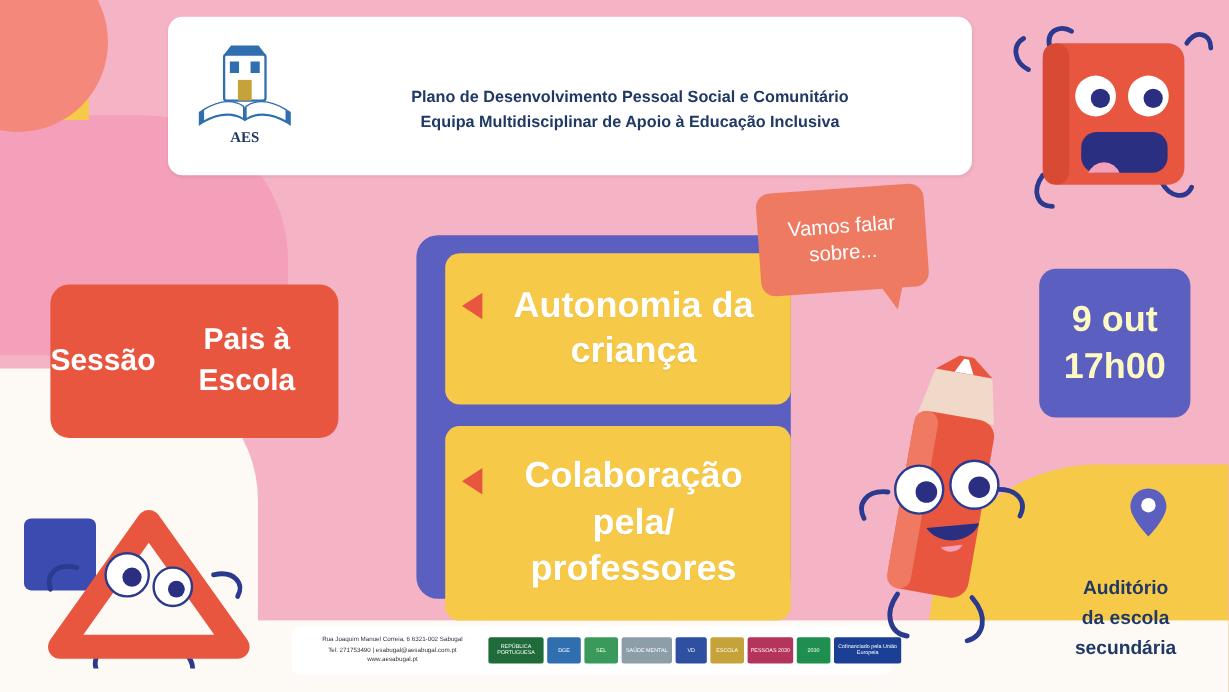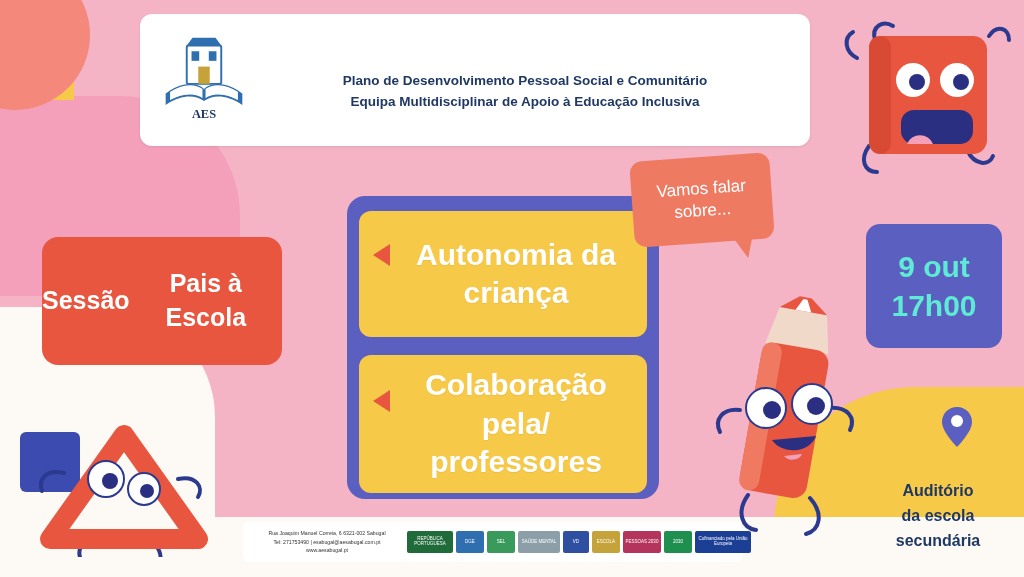--- a/index.html
+++ b/index.html
@@ -141,28 +141,29 @@
   }
   .topic-card {
     position: absolute;
     background: #f7c948;
     border-radius: 12px;
     display: flex;
     align-items: center;
     justify-content: center;
     text-align: center;
     box-sizing: border-box;
+    margin-left: 12px;
   }
   .topic-card-1 {
     left: 359px; top: 211px;
     width: 288px; height: 126px;
   }
   .topic-card-2 {
     left: 359px; top: 355px;
-    width: 288px; height: 138px;
+    width: 288px; height: 162px;
   }
   .topic-text {
     color: #ffffff;
     font-weight: bold;
     font-size: 30px;
     line-height: 1.28;
     padding: 0 10px 0 36px;
     text-shadow: 0 1px 1px rgba(0,0,0,0.05);
   }
   .topic-arrow {
@@ -208,24 +209,24 @@
     width: 0; height: 0;
     border-left: 14px solid transparent;
     border-right: 6px solid transparent;
     border-top: 22px solid #ef7a62;
   }
 
   
   .date-box {
     position: absolute;
     left: 866px; top: 224px;
-    width: 136px; height: 124px;
+    width: 126px; height: 124px;
     background: #5a5fc0;
     border-radius: 14px;
-    color: #5eead4;
+    color: #fef9c3;
     font-weight: bold;
     font-size: 30px;
     display: flex;
     flex-direction: column;
     align-items: center;
     justify-content: center;
     line-height: 1.3;
     text-align: center;
   }
 

